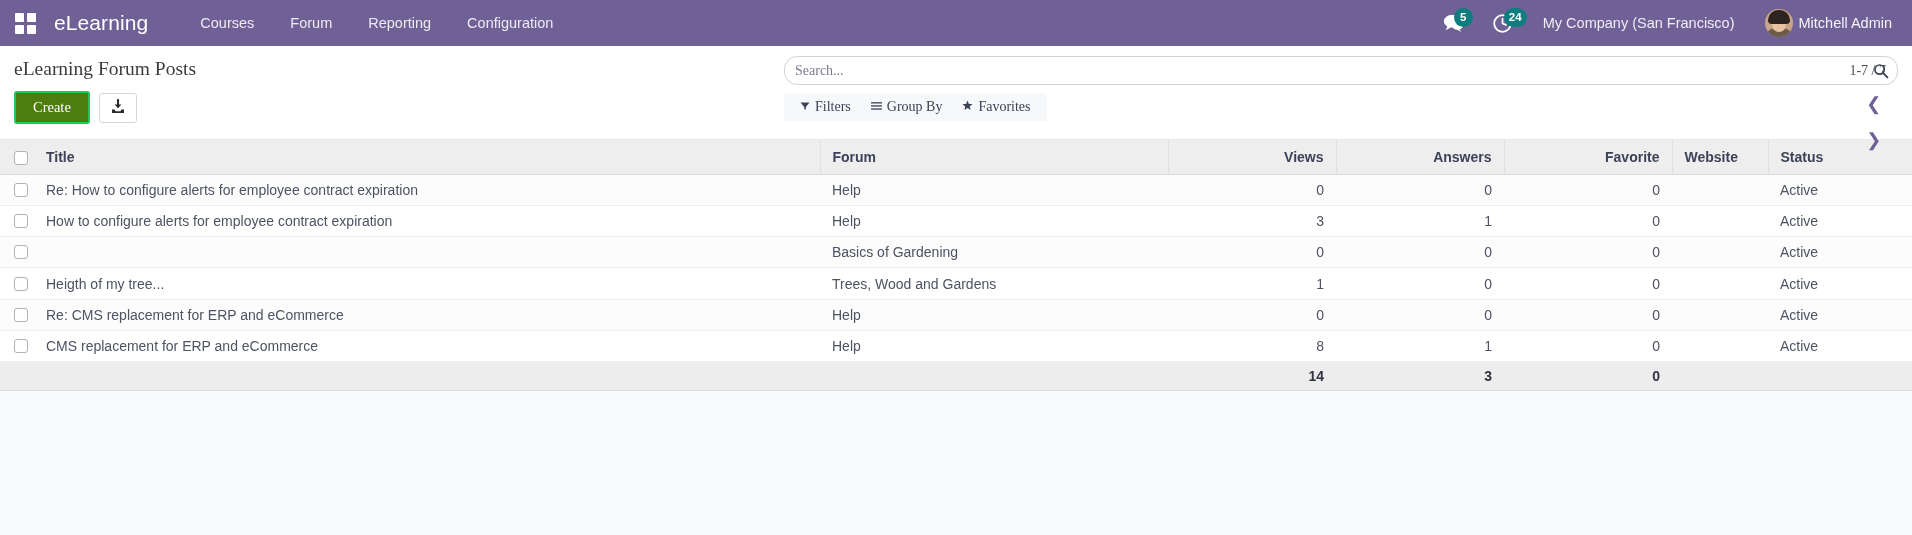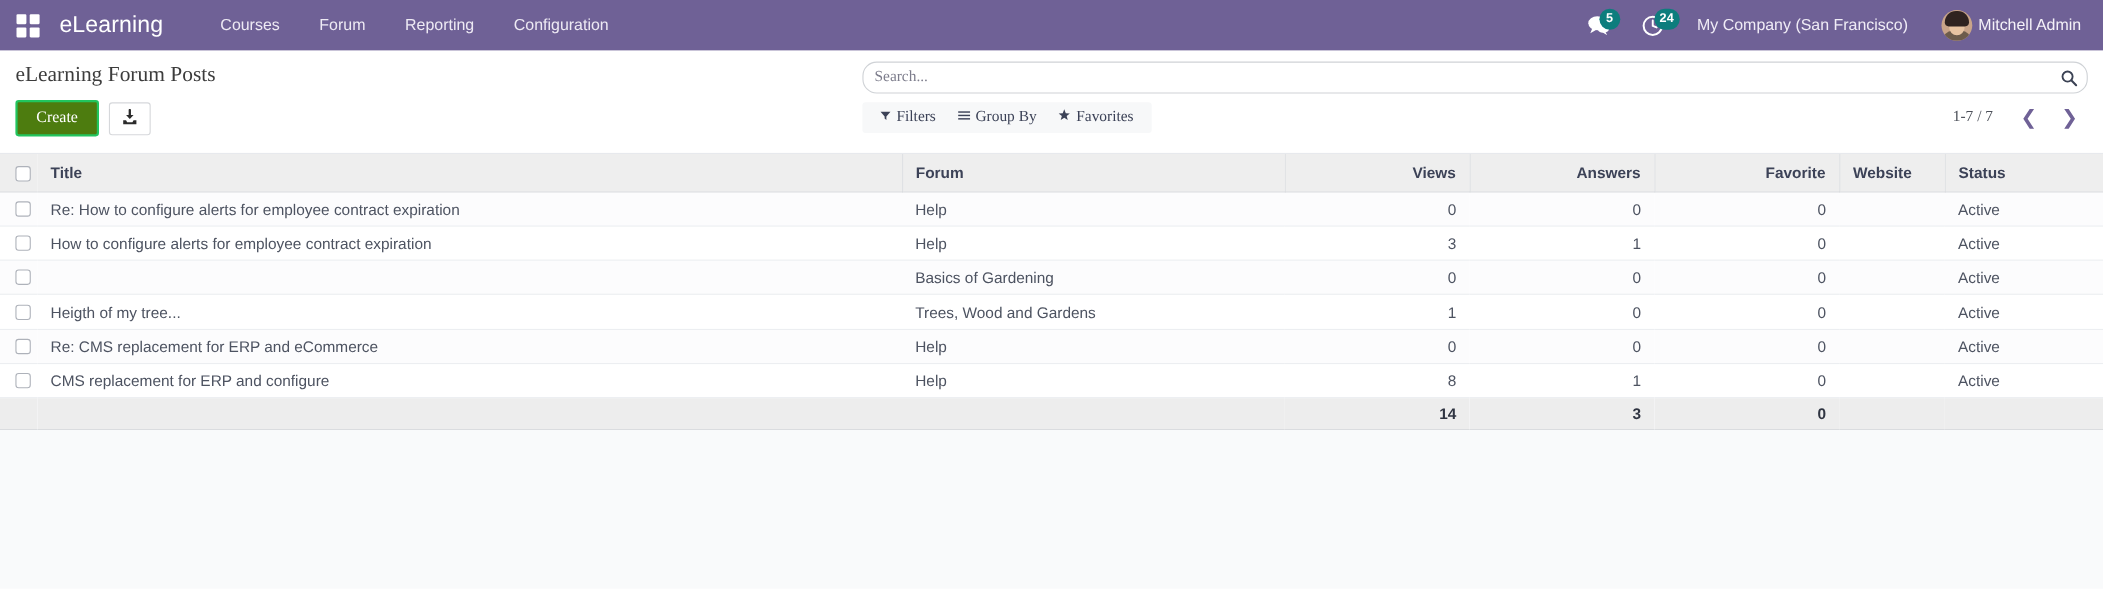--- a/index.html
+++ b/index.html
@@ -217,21 +217,22 @@
     cursor: pointer;
     white-space: nowrap;
     display: flex;
     align-items: center;
     gap: 5px;
   }
   .pager {
     margin-left: auto;
     display: flex;
     align-items: center;
-    gap: 4px;
+    gap: 14px;
+    flex-direction: column;
   }
   .pager-count {
     font-size: 14px;
     color: #4b4f58;
     margin-right: 12px;
     white-space: nowrap;
   }
   .pager-btn {
     color: #6f6196;
     font-size: 18px;
@@ -499,21 +500,21 @@
         <td>Re: CMS replacement for ERP and eCommerce</td>
         <td>Help</td>
         <td class="num">0</td>
         <td class="num">0</td>
         <td class="num">0</td>
         <td></td>
         <td>Active</td>
       </tr>
       <tr>
         <td class="cb"><span class="cb-box"></span></td>
-        <td>CMS replacement for ERP and configure</td>
+        <td>CMS replacement for ERP and eCommerce</td>
         <td>Help</td>
         <td class="num">8</td>
         <td class="num">1</td>
         <td class="num">0</td>
         <td></td>
         <td>Active</td>
       </tr>
       <tr class="totals">
         <td class="cb"></td>
         <td></td>

